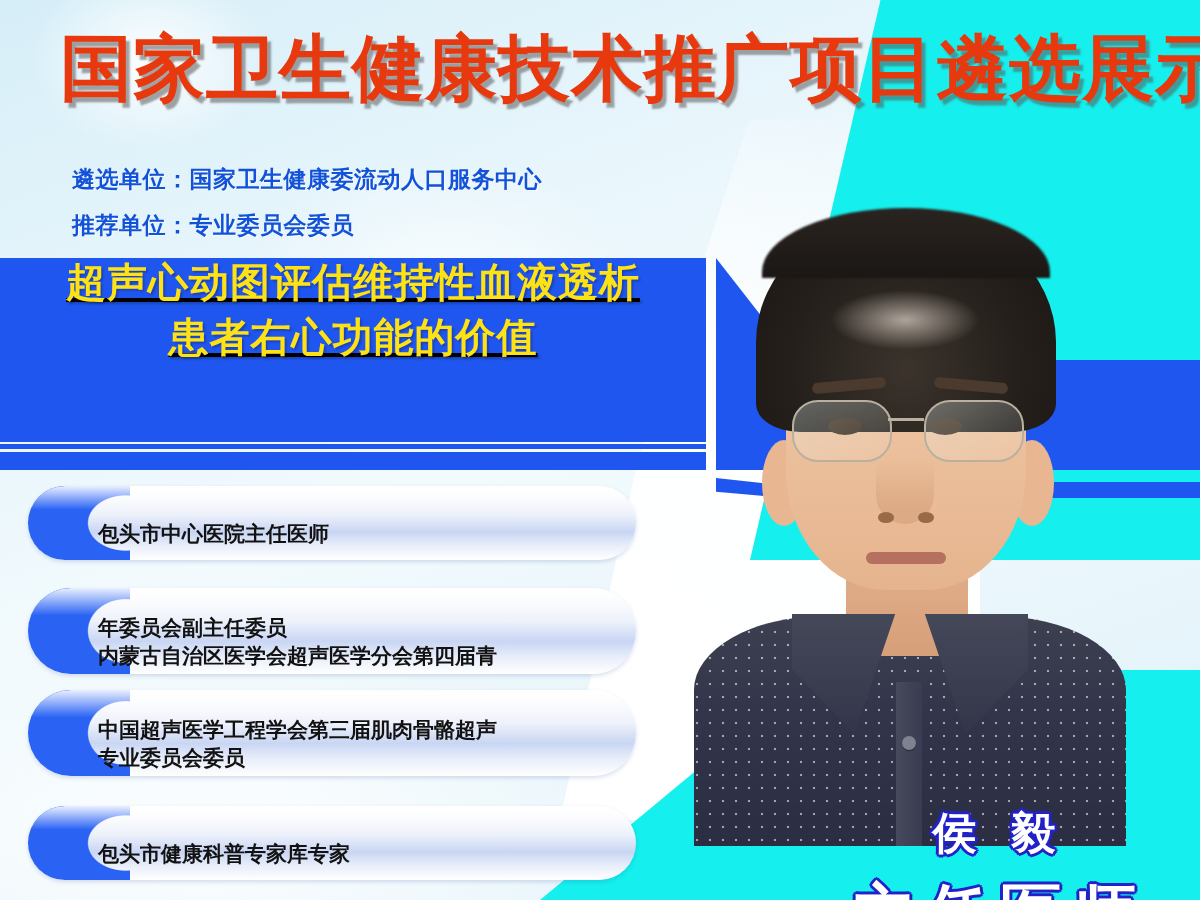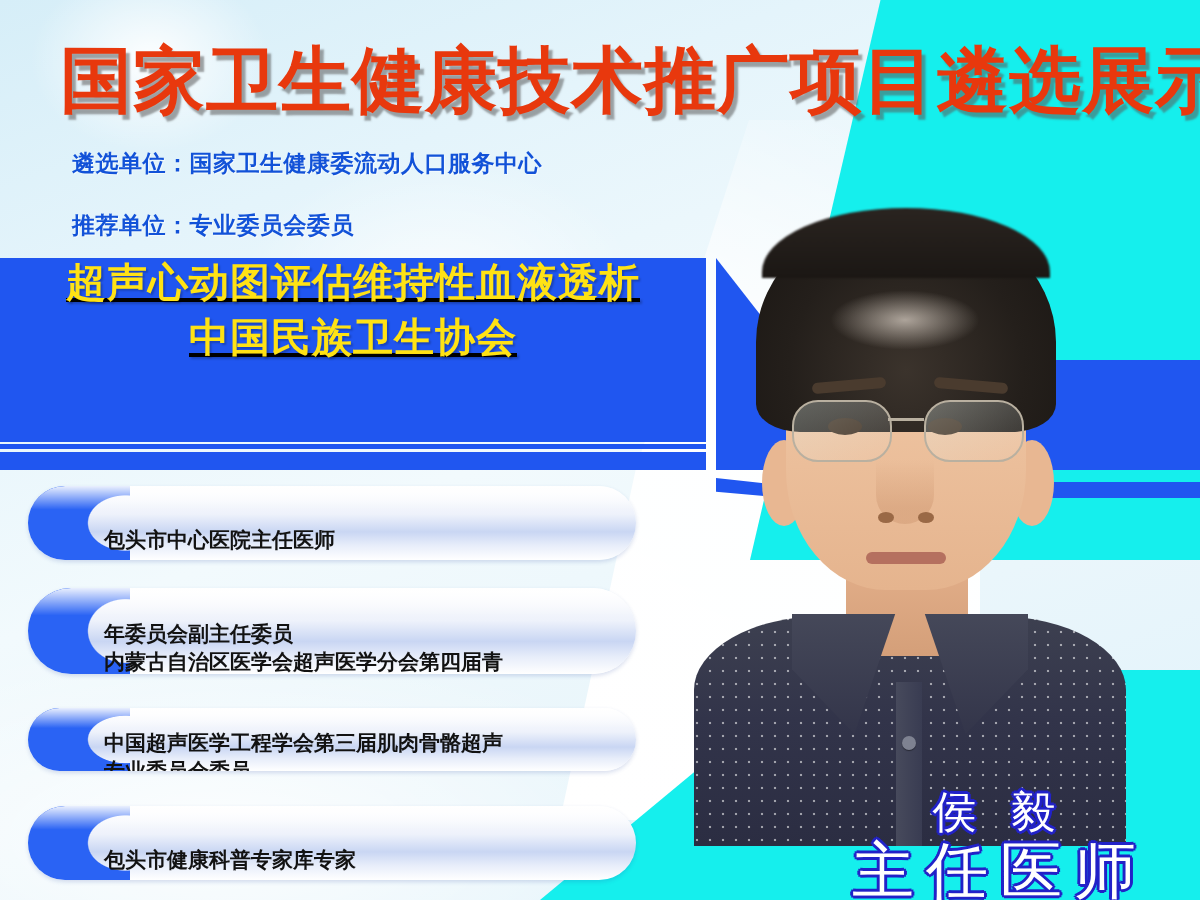--- a/index.html
+++ b/index.html
@@ -65,35 +65,35 @@
   .poly-d{
     left:806px;top:482px;width:394px;height:16px;
   }
 
   
   .rule-thick{position:absolute;left:0;top:452px;width:706px;height:18px;background:#2056f0;}
   .rule-thin{position:absolute;left:0;top:444px;width:706px;height:5px;background:#2056f0;}
 
   
   .heading{
-    position:absolute;left:60px;top:44px;width:1090px;
+    position:absolute;left:60px;top:32px;width:1090px;
     font-size:72px;line-height:1.0;font-weight:bold;letter-spacing:1px;
     color:#e8380d;
     text-shadow:4px 5px 2px rgba(90,90,90,.55);
     white-space:nowrap;
   }
 
   
   .subline{
     position:absolute;left:72px;
     font-size:23px;font-weight:bold;color:#1252d8;letter-spacing:.5px;
     text-shadow:1px 1px 0 rgba(255,255,255,.6);
     white-space:nowrap;
   }
-  .sub1{top:148px;}
+  .sub1{top:164px;}
   .sub2{top:210px;}
 
   
   .topic{
     position:absolute;left:0;top:258px;width:706px;height:184px;
     background:#2056f0;
     display:flex;flex-direction:column;align-items:center;justify-content:flex-start;
     gap:6px;
     text-decoration:underline;
   }
@@ -119,30 +119,30 @@
       radial-gradient(ellipse 64px 60% at 96% 50%, rgba(255,255,255,0) 58%, #2a63f4 60%, #2a63f4 100%);
   }
   .pill::after{
     content:"";position:absolute;left:0;top:0;width:100%;height:100%;
     border-radius:46px;
     background:linear-gradient(180deg,rgba(255,255,255,.9) 0%,rgba(255,255,255,0) 32%);
     pointer-events:none;
   }
   .pill-text{
     position:relative;z-index:2;
-    margin:18px;padding:0 24px 0 58px;
+    margin:12px;padding:0 24px 0 58px;
     font-family:"Liberation Serif","DejaVu Serif",serif;
     font-weight:bold;
     font-size:21px;line-height:1.32;color:#121212;
     display:flex;align-items:center;height:100%;
   }
   .pill-text span{display:block;}
   .pill1{top:486px;height:74px;}
   .pill2{top:588px;height:86px;}
-  .pill3{top:708px;height:63px;}
+  .pill3{top:690px;height:86px;}
   .pill4{top:806px;height:74px;}
 
   
   .portrait{
     position:absolute;left:700px;top:212px;width:420px;height:610px;
   }
   .hair{
     position:absolute;left:56px;top:0px;width:300px;height:220px;
     background:radial-gradient(ellipse at 50% 72%, #3b332c 0%, #241f1b 55%, #191512 100%);
     border-radius:150px 150px 44px 44px / 130px 130px 28px 28px;
@@ -232,25 +232,26 @@
     position:absolute;left:202px;top:524px;width:14px;height:14px;
     background:#7e8291;border-radius:50%;box-shadow:0 1px 1px rgba(0,0,0,.4);
   }
 
   
   .nameblock{
     position:absolute;left:820px;top:788px;width:360px;text-align:center;
   }
   .name-main,.name-role{
     font-family:"Liberation Serif","DejaVu Serif",serif;
-    font-weight:normal;color:#ffffff;
+    font-weight:bold;color:#ffffff;
     letter-spacing:12px;
     text-shadow:
       -2px -2px 0 #2222c8, 2px -2px 0 #2222c8, -2px 2px 0 #2222c8, 2px 2px 0 #2222c8,
       0 -3px 0 #2222c8, 0 3px 0 #2222c8, -3px 0 0 #2222c8, 3px 0 0 #2222c8;
+    margin-top: 21px;
   }
   .name-main{font-size:44px;line-height:1.12;}
   .name-role{font-size:62px;line-height:1.12;}
 </style>
 </head>
 <body>
 
 <div id="stage">
 
   <div class="bg-deco">
@@ -271,21 +272,21 @@
   <div class="heading">国家卫生健康技术推广项目遴选展示</div>
 
   <div class="subline sub1">遴选单位：国家卫生健康委流动人口服务中心</div>
   <div class="subline sub2">推荐单位：专业委员会委员</div>
 
   <div class="rule-thin"></div>
   <div class="rule-thick"></div>
 
   <div class="topic">
     <div class="topic-line">超声心动图评估维持性血液透析</div>
-    <div class="topic-line">中国民族卫生协会</div>
+    <div class="topic-line">患者右心功能的价值</div>
   </div>
 
   <div class="pill pill1">
     <div class="pill-text">
       <span>包头市中心医院主任医师</span>
     </div>
   </div>
 
   <div class="pill pill2">
     <div class="pill-text">

